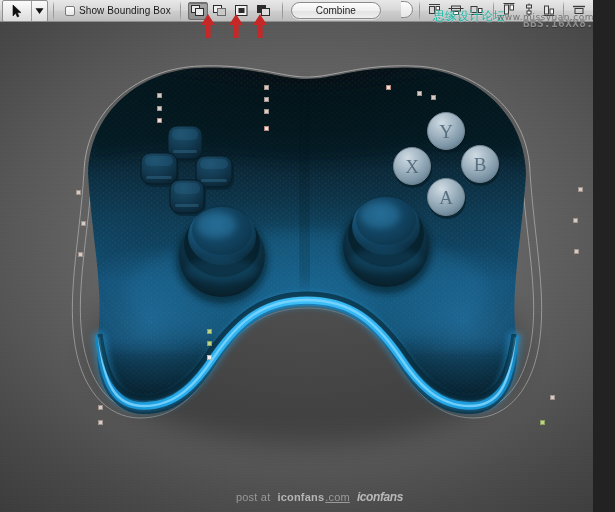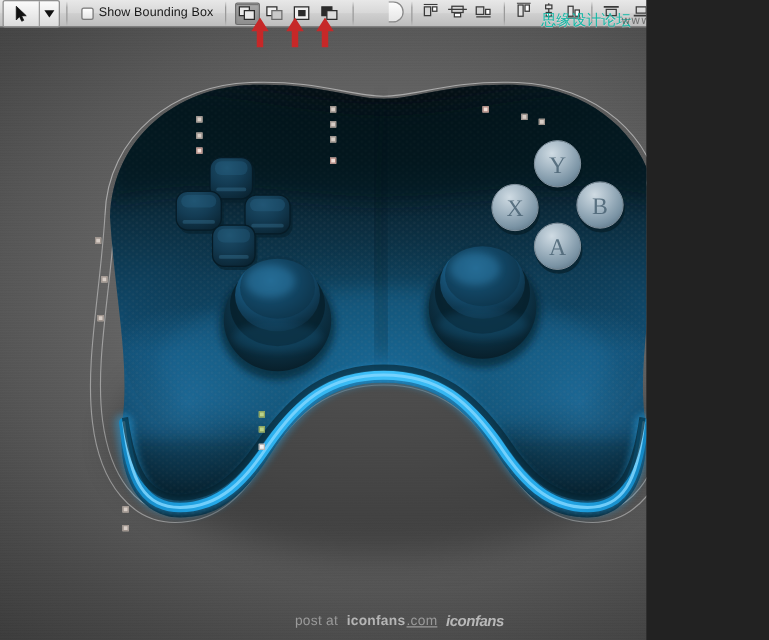--- a/index.html
+++ b/index.html
@@ -3,21 +3,21 @@
 <meta charset="utf-8">
 <title>Illustrator Pathfinder Tutorial Screenshot</title>
 <style>
   html,body{margin:0;padding:0;background:#222;}
   body{
     font-family:"Liberation Sans", sans-serif;
     -webkit-font-smoothing:antialiased;
   }
   #app{
     position:relative;
-    width:517px;height:512px;
+    width:593px;height:512px;
     overflow:hidden;
     background:#3a3a3a;
   }
 
   
   #toolbar{
     position:absolute;left:0;top:0;width:615px;height:22px;
     background:linear-gradient(to bottom,#e8e8e8 0%,#d8d8d8 48%,#cfcfcf 52%,#bdbdbd 100%);
     border-bottom:1px solid #8d8d8d;
     box-sizing:border-box;
@@ -225,20 +225,21 @@
       <div class="pf-btn off">
         <svg width="15" height="13" viewBox="0 0 15 13">
           <rect x="1.5" y="1.5" width="8" height="7" fill="#2b2b2b" stroke="#2b2b2b" stroke-width="1"></rect>
           <rect x="5.5" y="4.5" width="8" height="7" fill="#dcdcdc" stroke="#2b2b2b" stroke-width="1"></rect>
         </svg>
       </div>
     </div>
 
     <div class="tb-sep" style="margin-left:8px;margin-right:8px;"></div>
 
+    <div id="combine-btn">Combine</div>
 
     <div id="arc-frag" style="margin-left:20px;"></div>
 
     <div class="tb-sep" style="margin-left:4px;margin-right:8px;"></div>
 
     <div class="align-group">
       <span>
         <svg width="14" height="12" viewBox="0 0 14 12">
           <line x1="1" y1="0.5" x2="12" y2="0.5" stroke="#3a3a3a" stroke-width="1"></line>
           <rect x="1.5" y="2.5" width="5" height="7" fill="#d6d6d6" stroke="#3a3a3a" stroke-width="1"></rect>

